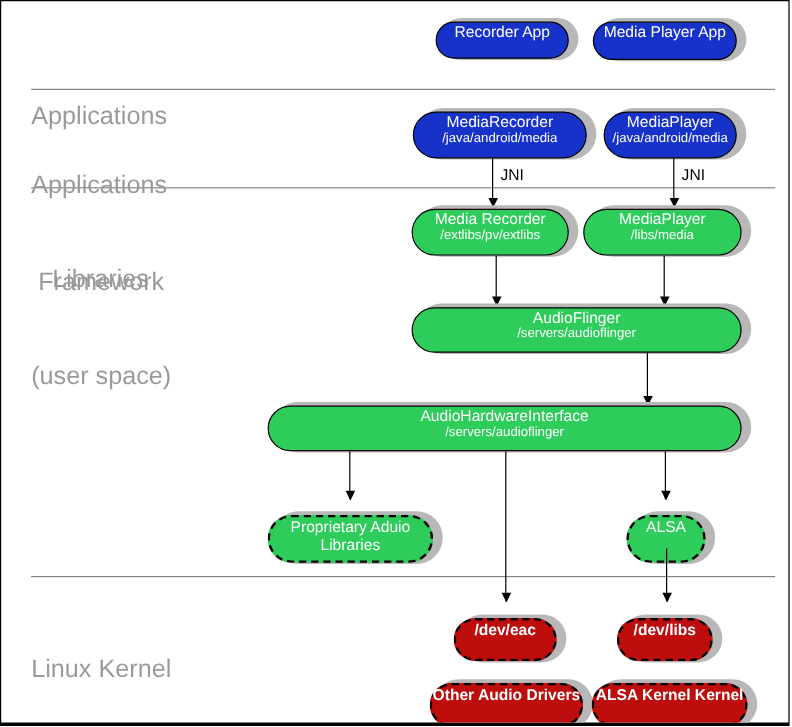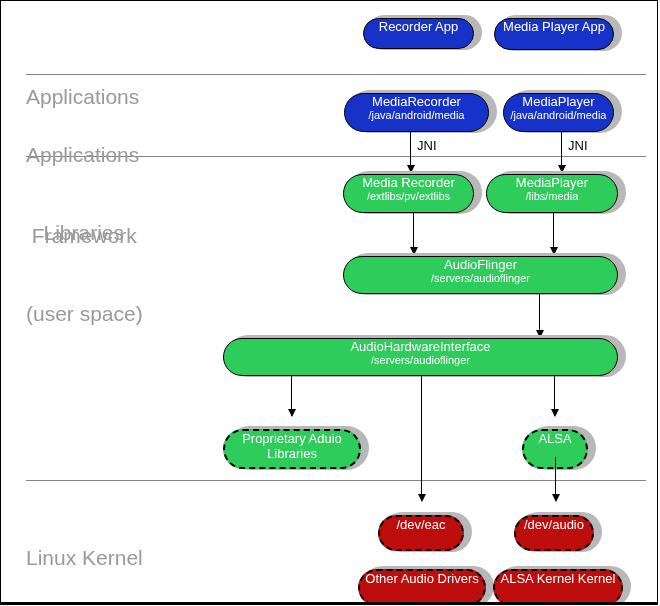--- a/index.html
+++ b/index.html
@@ -28,21 +28,21 @@
   .node{
     position:absolute;border:1px solid #000;border-radius:20px;
     color:#fff;display:flex;flex-direction:column;align-items:center;
     text-align:center;
     box-shadow:6px -1px 0 2px var(--shadow-gray);
     font-size:13px;line-height:15px;box-sizing:border-box;
   }
   .node .sub{font-size:11px;line-height:13px;}
   .blue{background:var(--app-blue);}
   .green{background:var(--lib-green);}
-  .red{background:var(--kernel-red);}
+  .red{background:var(--kernel-red);font-weight:bold;}
   .dashed{border:2px dashed #000;margin-top:12px;}
   .arrow{position:absolute;width:0;border-left:1px solid #000;}
   .arrow::after{
     content:"";position:absolute;bottom:-1px;left:-4.5px;
     border-left:4px solid transparent;border-right:4px solid transparent;
     border-top:8px solid #000;
   }
   .edge-label{position:absolute;color:#000;font-size:13px;}
 </style>
 </head>
@@ -125,21 +125,21 @@
   <div class="node green dashed" style="left:521px;top:416px;width:66px;height:40px">
     <div>ALSA</div>
   </div>
 
   <div class="arrow" style="left:554px;top:456px;height:44px"></div>
 
   <div class="node red dashed" style="left:377px;top:502px;width:86px;height:36px">
     <div>/dev/eac</div>
   </div>
   <div class="node red dashed" style="left:513px;top:502px;width:80px;height:36px">
-    <div>/dev/audio</div>
+    <div>/dev/libs</div>
   </div>
   <div class="node red dashed" style="left:357px;top:556px;width:128px;height:37px">
     <div>Other Audio Drivers</div>
   </div>
   <div class="node red dashed" style="left:492px;top:556px;width:130px;height:37px">
     <div>ALSA Kernel Kernel</div>
   </div>
 
 </div>
 

